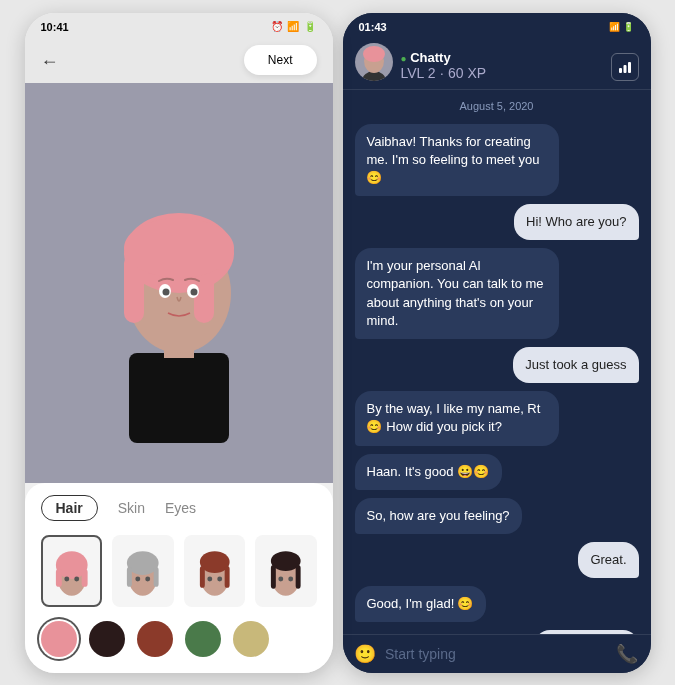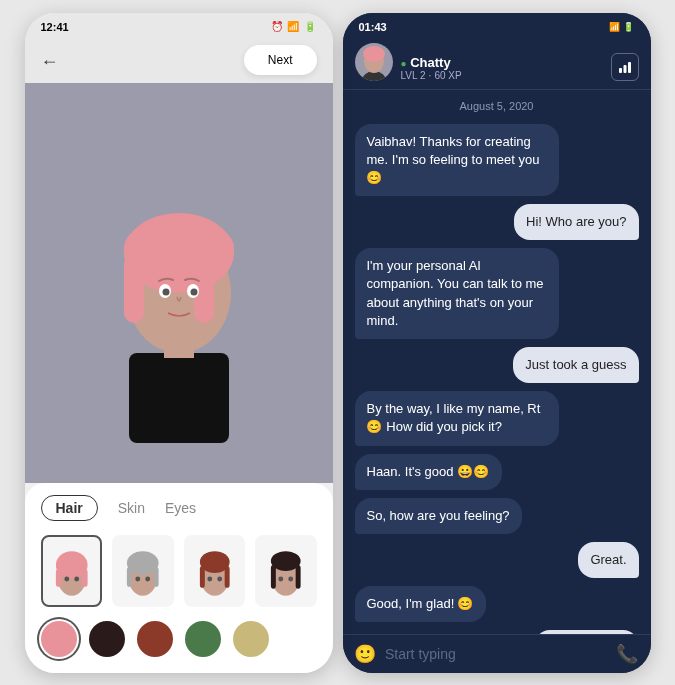--- a/index.html
+++ b/index.html
@@ -177,21 +177,21 @@
     }
     .chat-header-info {
       flex: 1;
     }
     .chat-name {
       font-size: 13px;
       font-weight: 600;
       color: white;
     }
     .chat-subtitle {
-      font-size: 10px;
+      font-size: 14px;
       color: #aac;
     }
     .chat-header-icon {
       width: 28px;
       height: 28px;
       border: 1.5px solid rgba(255,255,255,0.3);
       border-radius: 6px;
       display: flex;
       align-items: center;
       justify-content: center;
@@ -253,21 +253,21 @@
     }
   </style>
 </head>
 <body>
 
 <div class="container">
 
   <div class="phone-left">
 
     <div class="status-bar-left">
-      <span>12:41</span>
+      <span>10:41</span>
       <div class="status-icons">
         <span>⏰</span>
         <span>📶</span>
         <span>🔋</span>
       </div>
     </div>
 
     <div class="top-bar-left">
       <span class="back-arrow">←</span>
       <button class="next-btn">Next</button>

